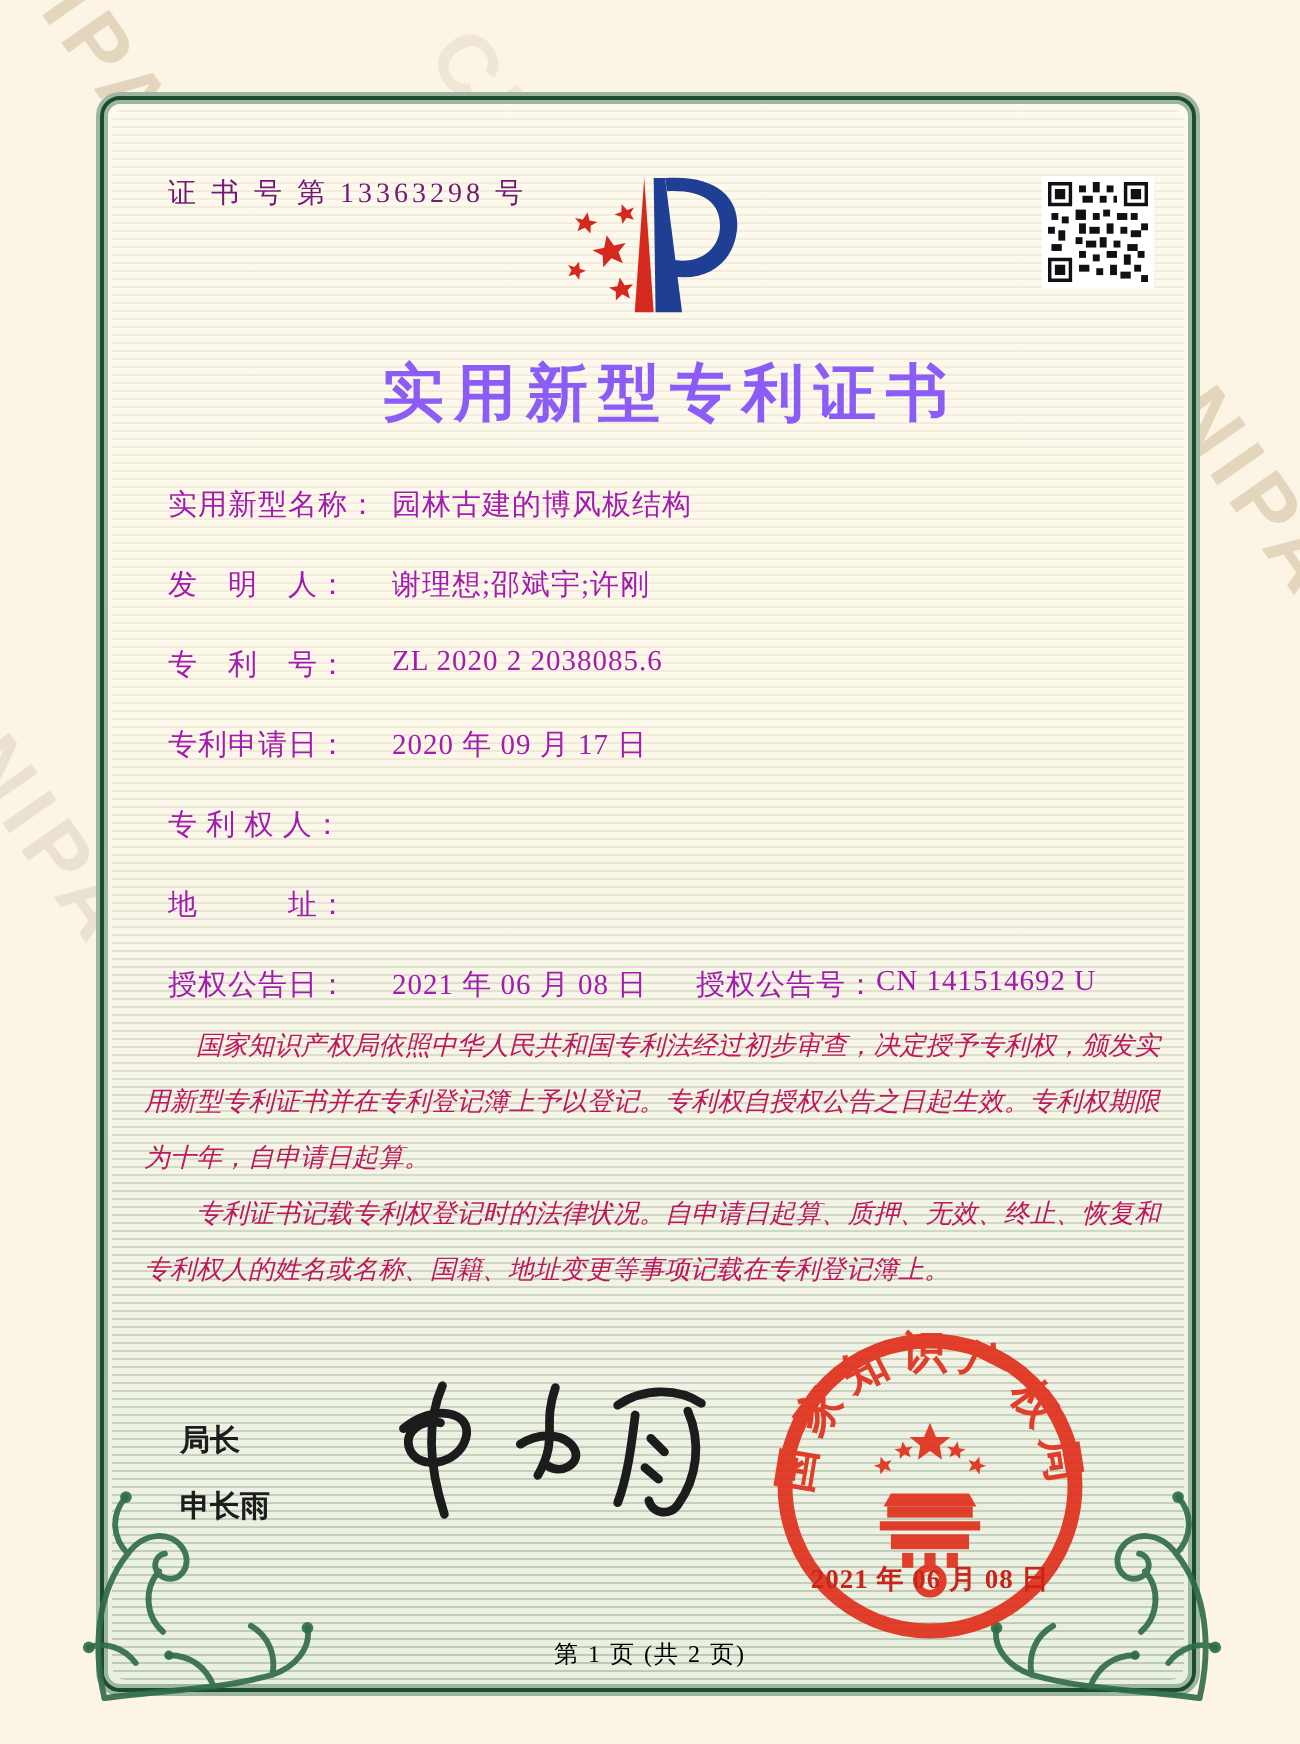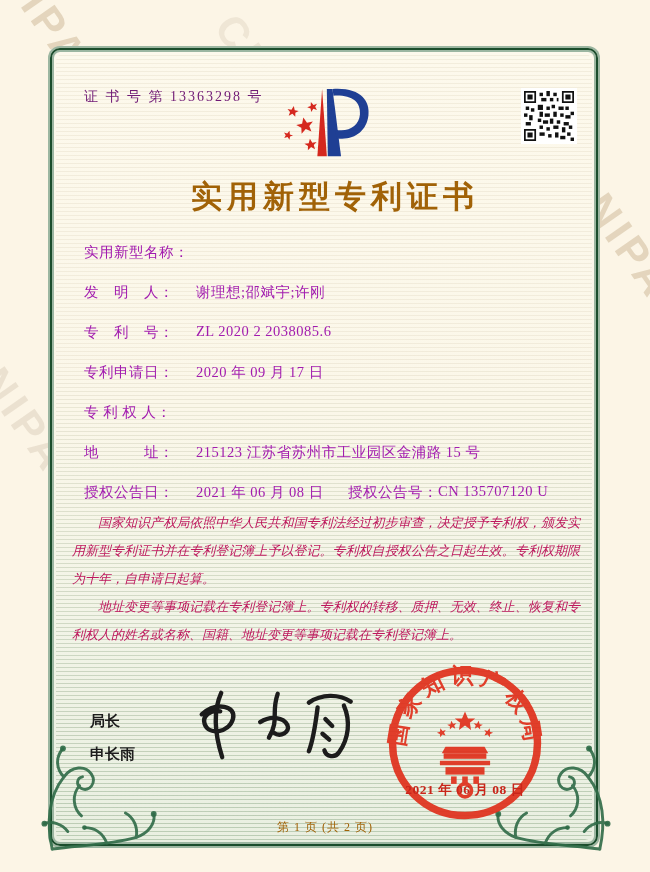--- a/index.html
+++ b/index.html
@@ -33,21 +33,21 @@
   .orn-right { left:486px; top:730px; transform:scaleX(-1); }
 
   .abs { position:absolute; }
 
   .cert-no { left:84px; top:88px; font-size:14px; letter-spacing:2px; color:#701a75; }
 
   .logo { left:272px; top:84px; width:104px; height:80px; }
   .qr { left:521px; top:88px; width:56px; height:56px; background:#fff; padding:3px; }
 
   .title { left:0; top:176px; width:650px; text-align:center; font-size:31px; font-weight:bold;
-           letter-spacing:5px; color:#a16207;padding-left:20px; }
+           letter-spacing:5px; color:#8b5cf6;padding-left:20px; }
 
   .fields { left:84px; top:243px; width:500px; }
   .frow { display:flex; height:40px; align-items:flex-start; font-size:14.5px; color:#a21caf; letter-spacing:0.5px; }
   .flabel { display:inline-block; width:112px; flex:0 0 112px; }
   .fvalue { }
   .fvalue-fixed { display:inline-block; width:152px; flex:0 0 152px; }
 
   .paras { left:72px; top:509px; width:508px; font-size:13px; line-height:28px; color:#be185d;
            text-align:justify; font-style:italic; }
   .paras p { text-indent:2em; }
@@ -55,21 +55,21 @@
   .director { left:90px; top:704px; font-size:15px; font-weight:bold; color:#1d1d1d;
               font-family:Liberation Sans, sans-serif; line-height:33px; }
 
   .signature { left:192px; top:678px; width:185px; height:95px; }
 
   .seal { left:386px; top:664px; width:158px; height:158px; }
   .seal svg { position:absolute; inset:0; opacity:0.92; }
   .seal-date { position:absolute; left:-12px; top:117px; width:182px; text-align:center;
                color:#c9251a; font-size:13.5px; font-weight:bold; letter-spacing:0.5px; }
 
-  .footer { left:0; top:819px; width:650px; text-align:center; font-size:12px; color:#a16207; letter-spacing:1px; }
+  .footer { left:0; top:819px; width:650px; text-align:center; font-size:12px; color:#000000; letter-spacing:1px; }
 </style>
 </head>
 <body>
 
 <div class="stage">
 
   <div class="wm" style="left:-42px; top:-22px;">CNIPA</div>
   <div class="wm wm3" style="left:192px; top:58px;">CNIPA</div>
   <div class="wm wm2" style="left:396px; top:246px;">CNIPA</div>
   <div class="wm wm2" style="left:-62px; top:382px;">CNIPA</div>
@@ -183,51 +183,51 @@
           <rect x="27" y="27" width="2" height="2"></rect>
       </g>
     </svg>
   </div>
 
   <div class="abs title">实用新型专利证书</div>
 
   <div class="abs fields">
     <div class="frow">
       <span class="flabel">实用新型名称：</span>
+      <span class="fvalue">园林古建的博风板结构</span>
     </div>
     <div class="frow">
       <span class="flabel">发　明　人：</span>
       <span class="fvalue">谢理想;邵斌宇;许刚</span>
     </div>
     <div class="frow">
       <span class="flabel">专　利　号：</span>
       <span class="fvalue">ZL 2020 2 2038085.6</span>
     </div>
     <div class="frow">
       <span class="flabel">专利申请日：</span>
       <span class="fvalue">2020 年 09 月 17 日</span>
     </div>
     <div class="frow">
       <span class="flabel">专 利 权 人：</span>
     </div>
     <div class="frow">
       <span class="flabel">地　　　址：</span>
-      <span class="fvalue">215123 江苏省苏州市工业园区金浦路 15 号</span>
     </div>
     <div class="frow">
       <span class="flabel">授权公告日：</span>
       <span class="fvalue fvalue-fixed">2021 年 06 月 08 日</span>
       <span class="flabel" style="width:auto; flex:0 0 auto;">授权公告号：</span>
-      <span class="fvalue">CN 135707120 U</span>
+      <span class="fvalue">CN 141514692 U</span>
     </div>
   </div>
 
   <div class="abs paras">
     <p>国家知识产权局依照中华人民共和国专利法经过初步审查，决定授予专利权，颁发实用新型专利证书并在专利登记簿上予以登记。专利权自授权公告之日起生效。专利权期限为十年，自申请日起算。</p>
-    <p>地址变更等事项记载在专利登记簿上。专利权的转移、质押、无效、终止、恢复和专利权人的姓名或名称、国籍、地址变更等事项记载在专利登记簿上。</p>
+    <p>专利证书记载专利权登记时的法律状况。自申请日起算、质押、无效、终止、恢复和专利权人的姓名或名称、国籍、地址变更等事项记载在专利登记簿上。</p>
   </div>
 
   <div class="abs director">
     <div>局长</div>
     <div>申长雨</div>
   </div>
 
   <svg class="abs signature" viewBox="0 0 190 95">
     <g fill="none" stroke="#1c1c1c" stroke-width="4.5" stroke-linecap="round">
       <path d="M30,14 C22,32 23,55 31,80"></path>

